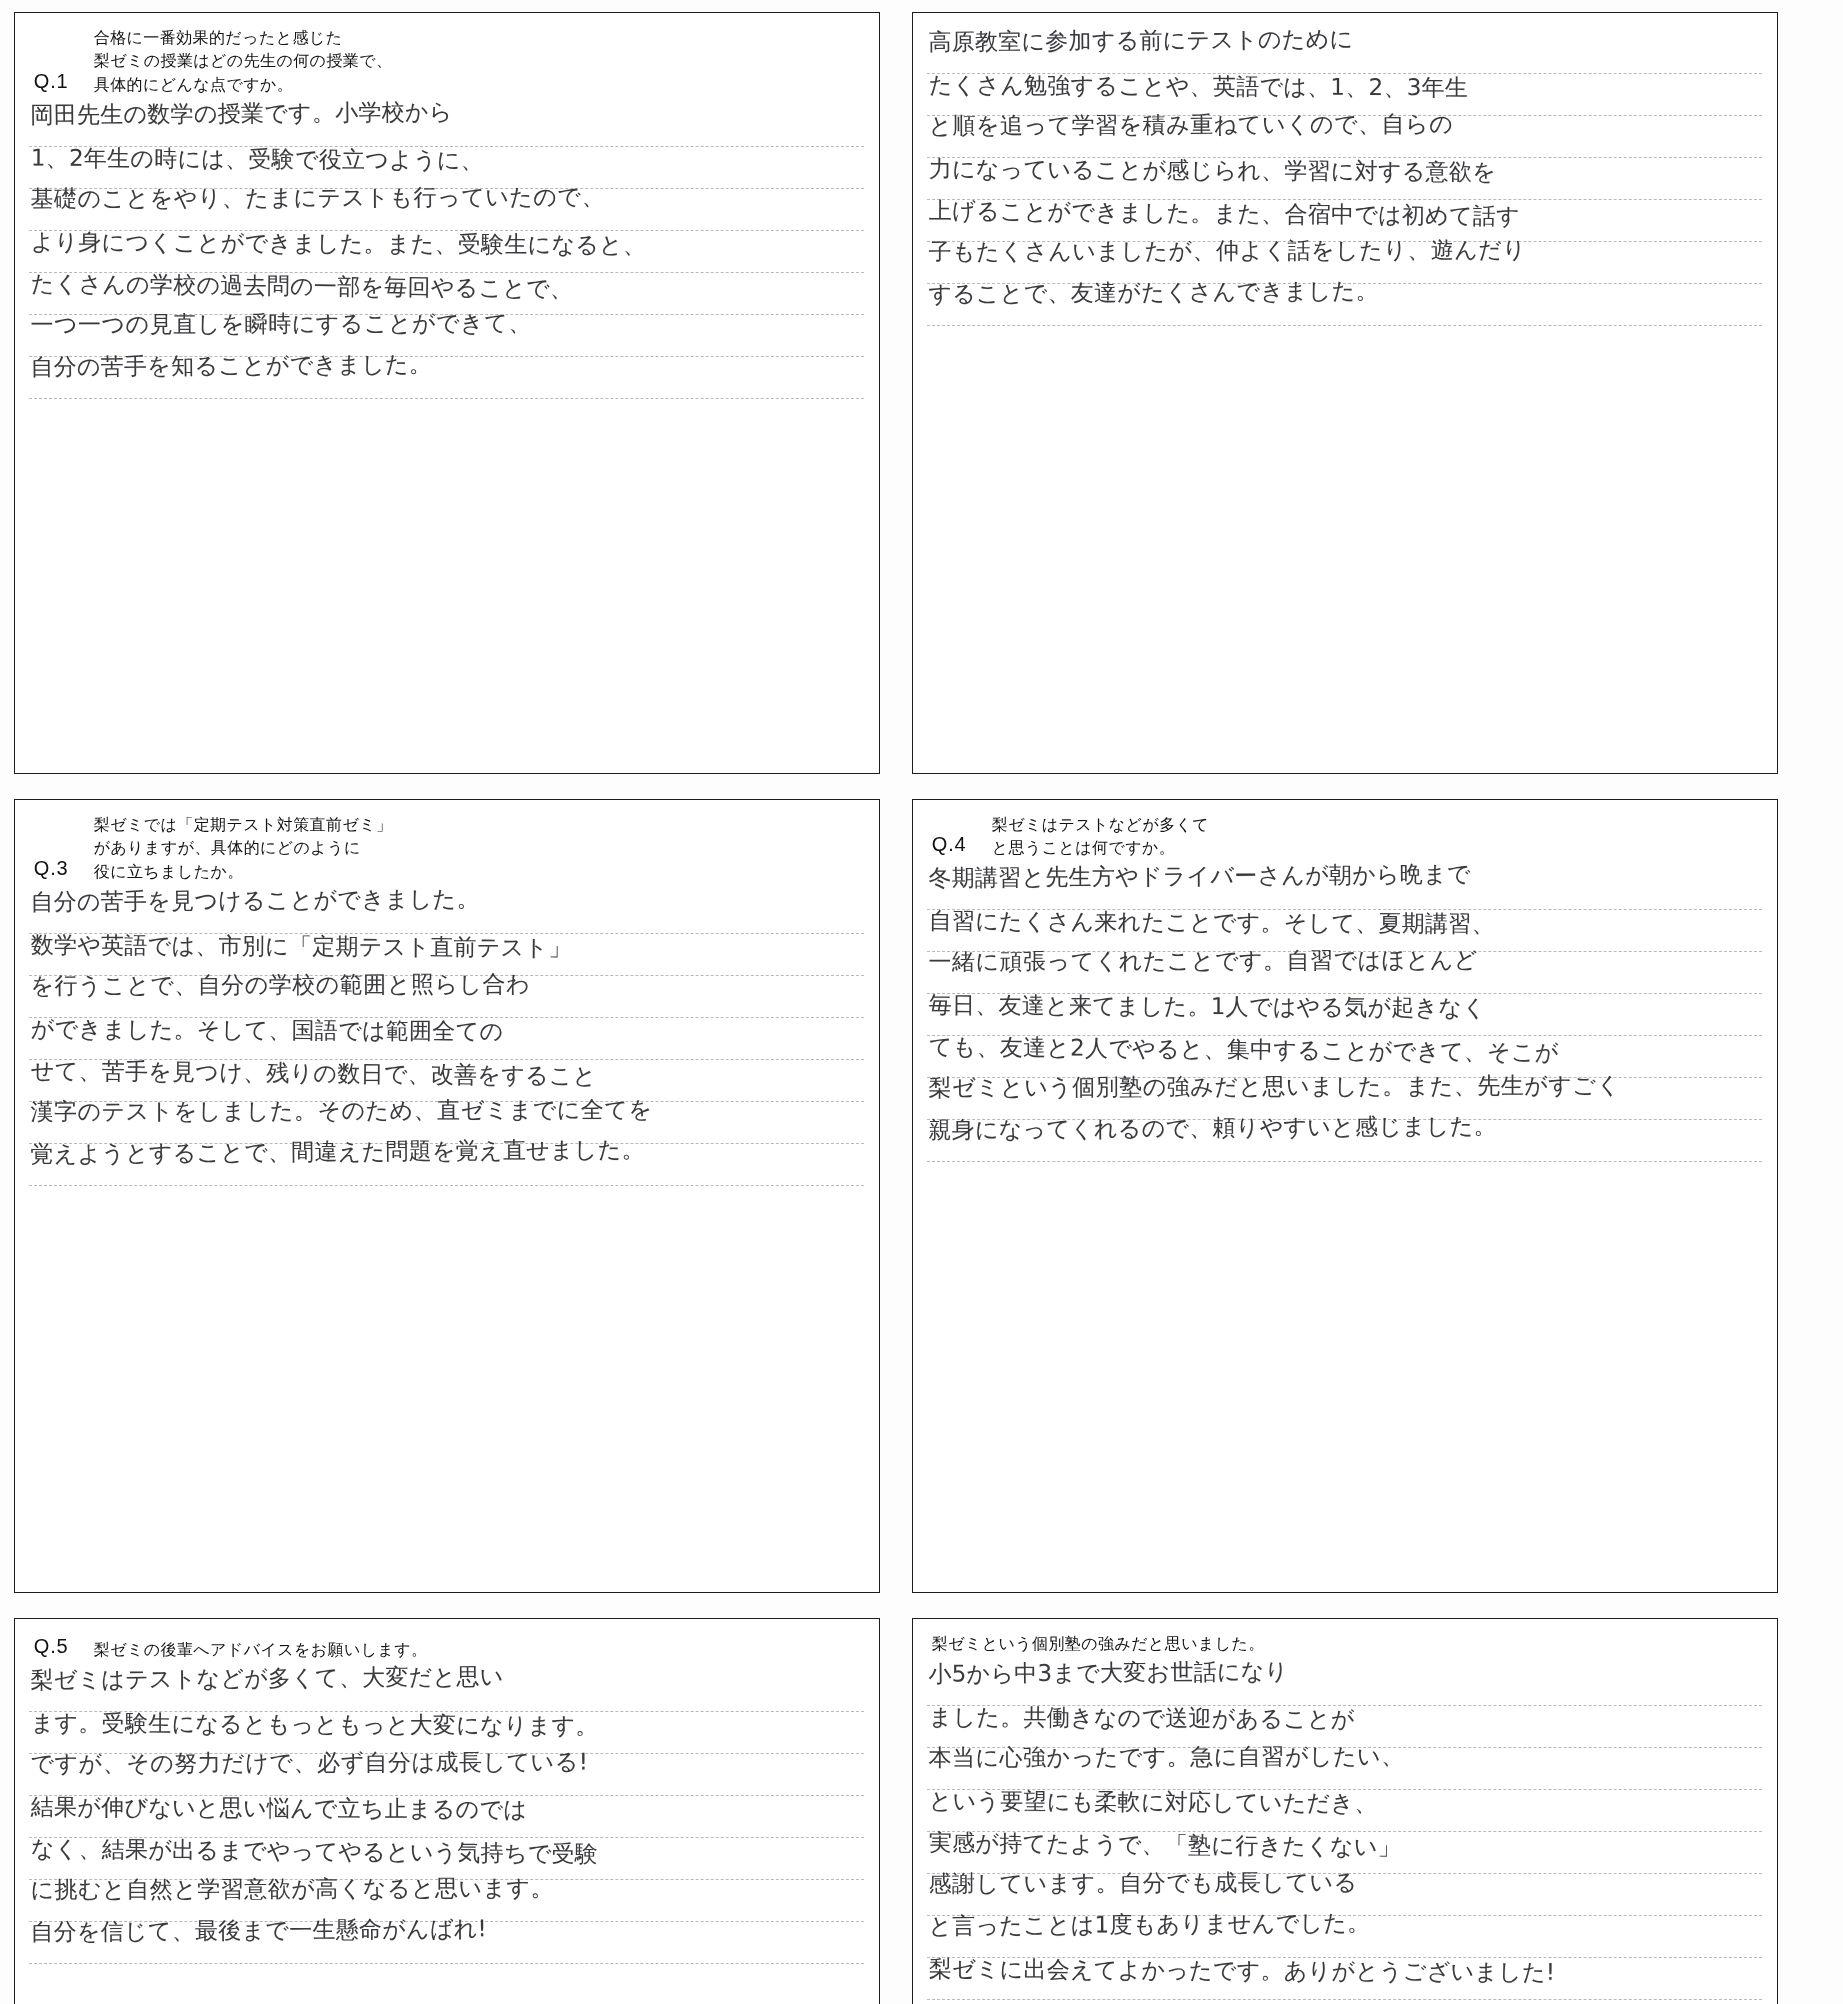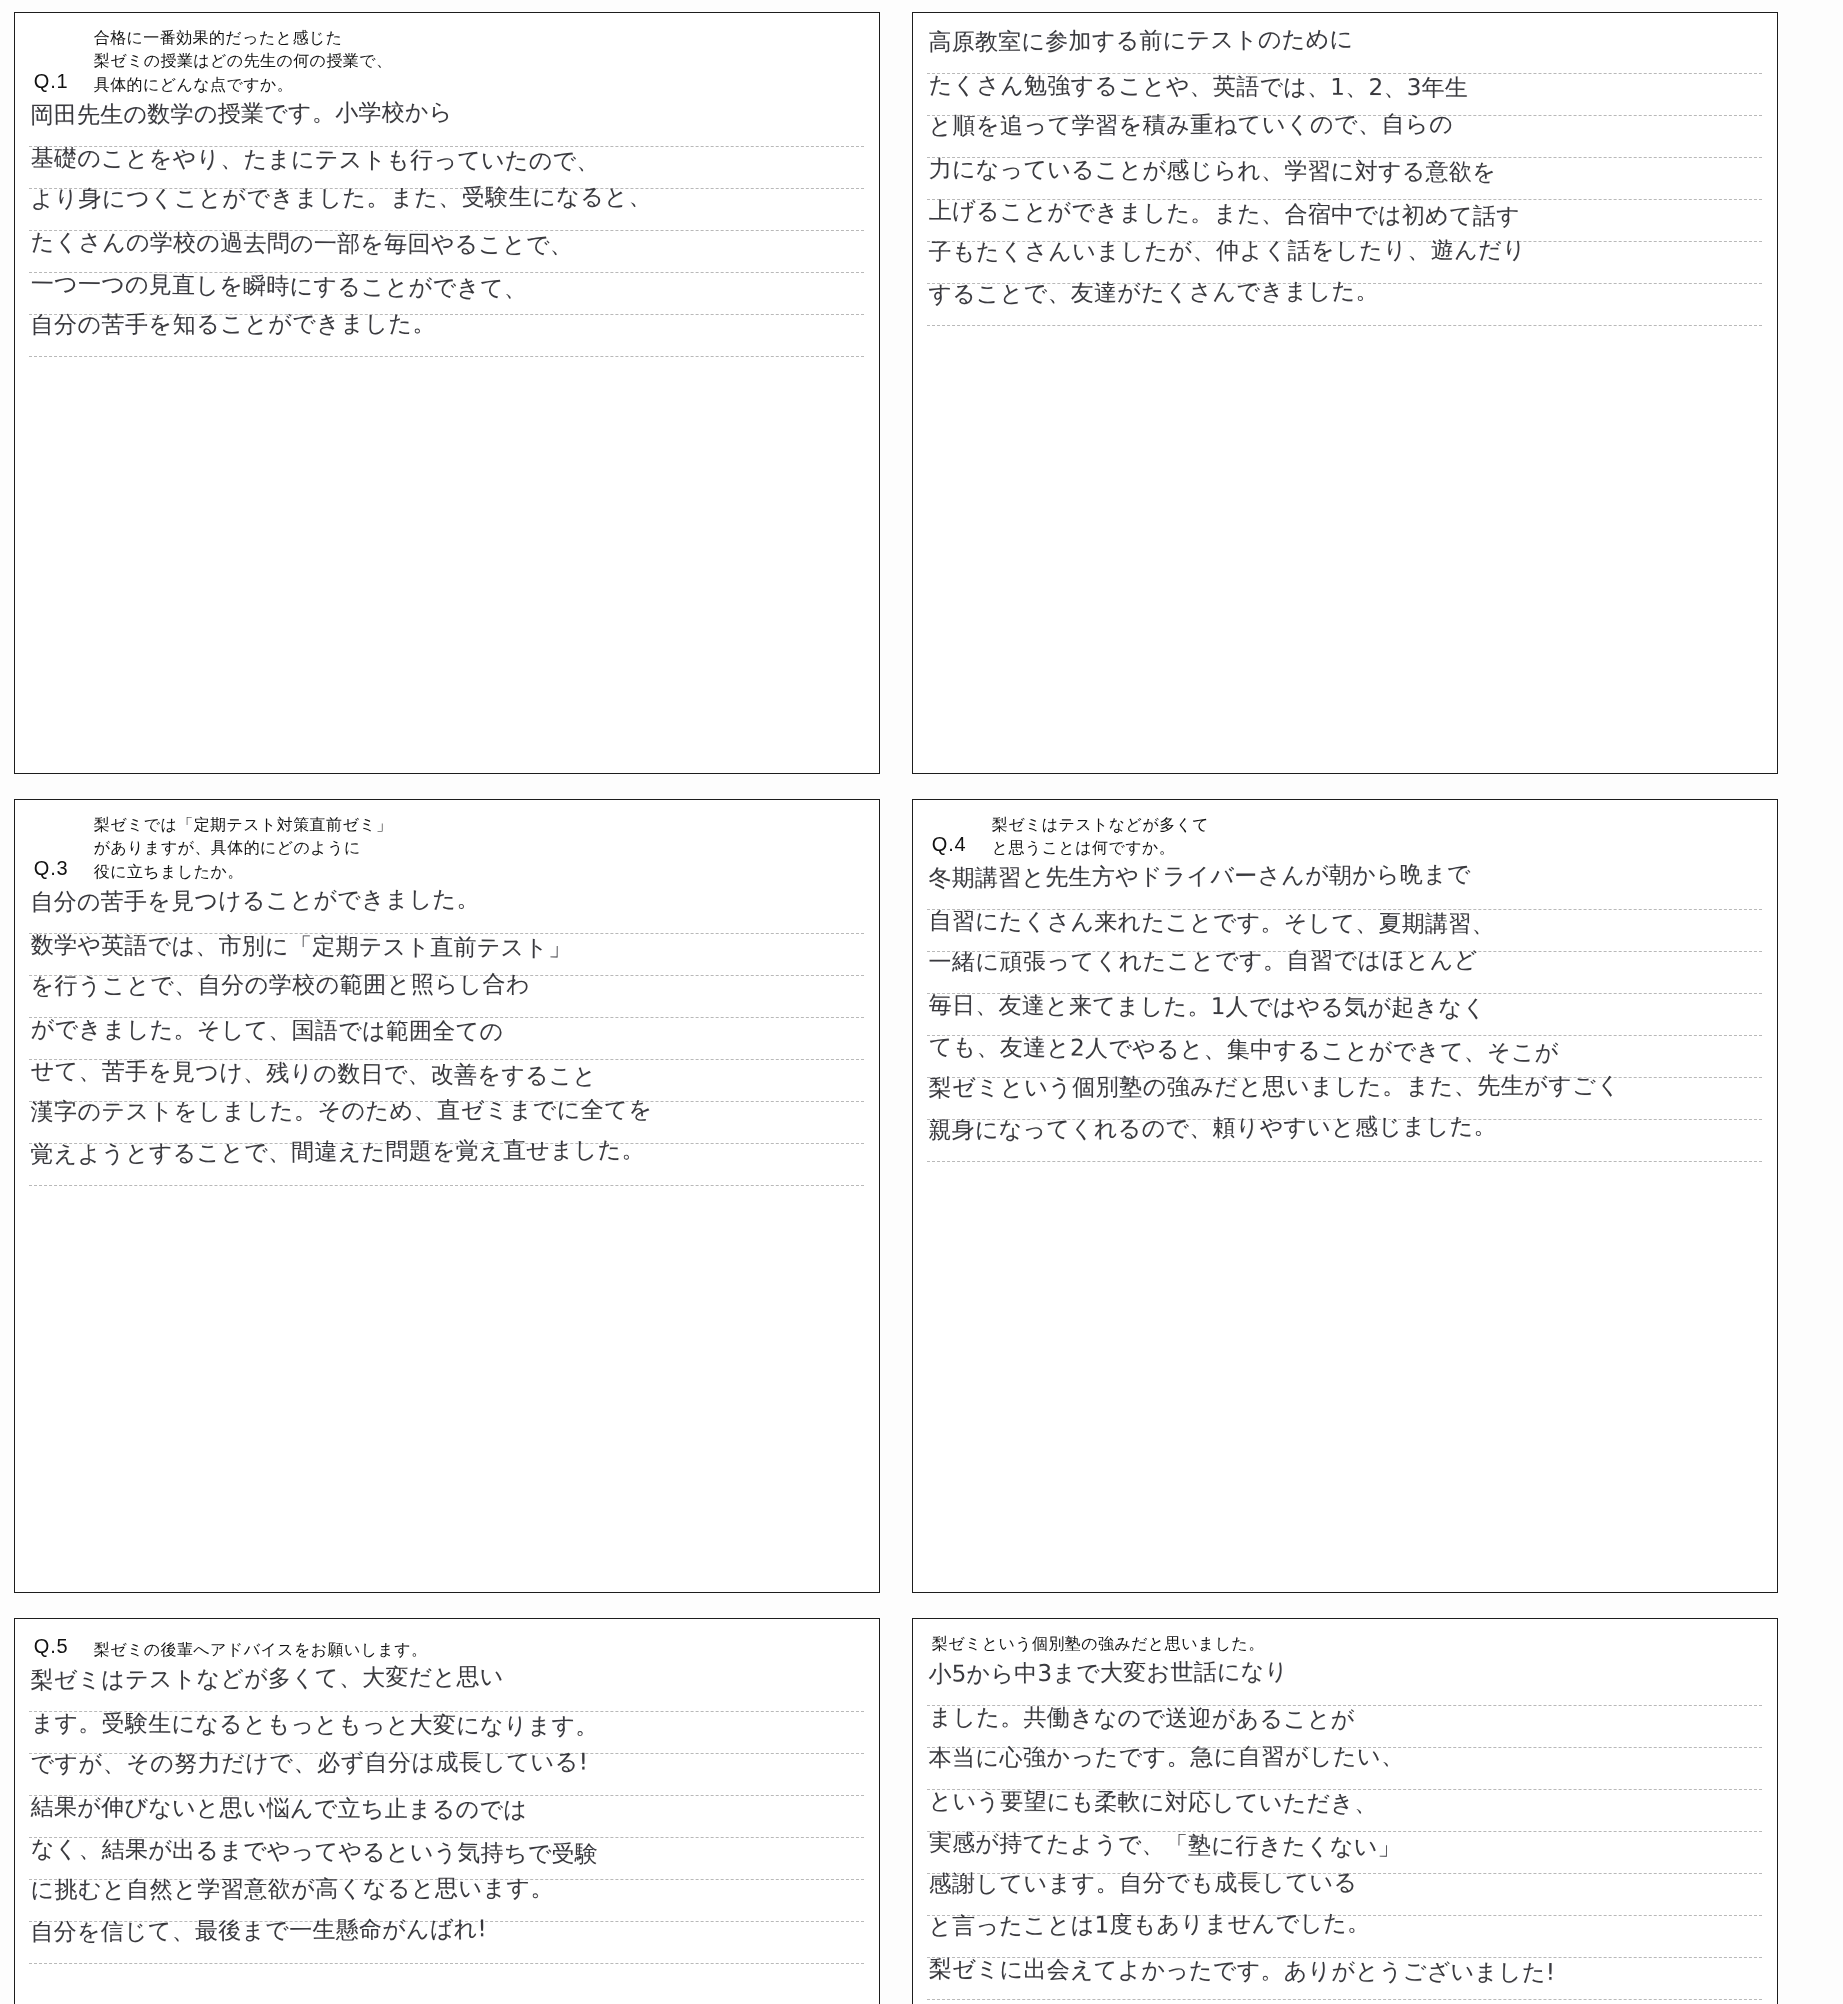--- a/index.html
+++ b/index.html
@@ -129,20 +129,23 @@
         <span class="qnum">Q.1</span>
         <span class="qtext">合格に一番効果的だったと感じた
 梨ゼミの授業はどの先生の何の授業で、
 具体的にどんな点ですか。</span>
       </div>
       <div class="answer">
         <div class="line">
             <span class="hw">岡田先生の数学の授業です。小学校から</span>
           </div>
         <div class="line">
+            <span class="hw">1、2年生の時には、受験で役立つように、</span>
+          </div>
+        <div class="line">
             <span class="hw">基礎のことをやり、たまにテストも行っていたので、</span>
           </div>
         <div class="line">
             <span class="hw">より身につくことができました。また、受験生になると、</span>
           </div>
         <div class="line">
             <span class="hw">たくさんの学校の過去問の一部を毎回やることで、</span>
           </div>
         <div class="line">
             <span class="hw">一つ一つの見直しを瞬時にすることができて、</span>

